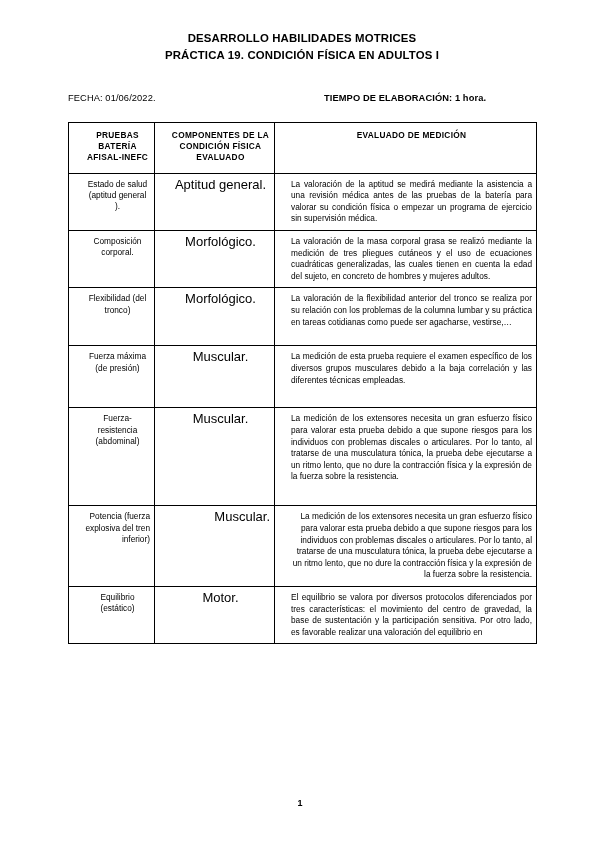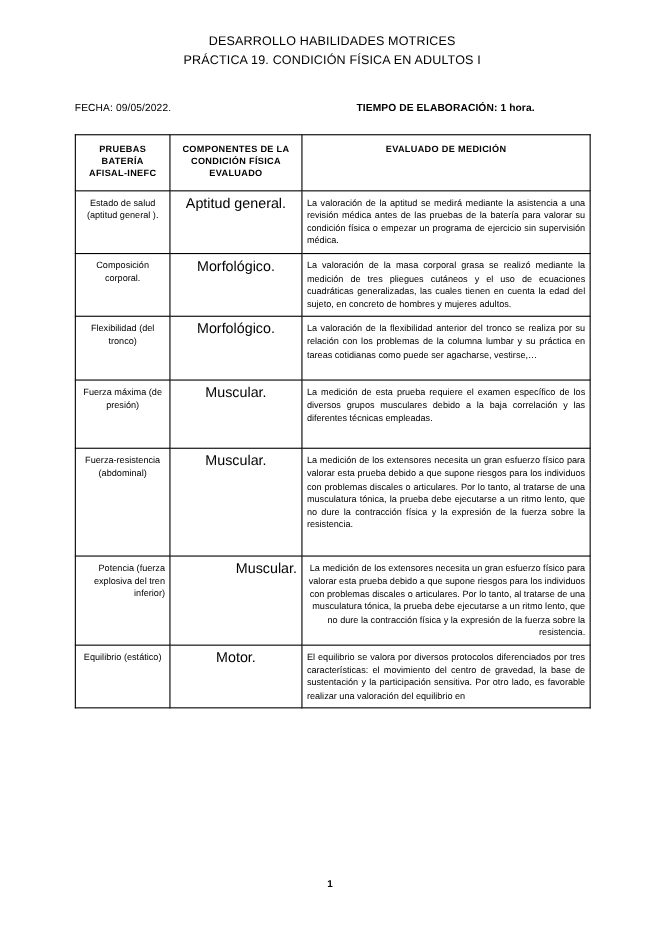--- a/index.html
+++ b/index.html
@@ -24,21 +24,21 @@
   .content {
     position: absolute;
     left: 68px;
     top: 30px;
     width: 468px;
   }
 
   
   .title-block {
     text-align: center;
-    font-weight: normal;
+    font-weight: bold;
     font-size: 11.4px;
     letter-spacing: 0.15px;
     line-height: 17px;
   }
   .title-line-1 { display: block; }
   .title-line-2 { display: block; }
 
   
   .meta-row {
     display: flex;
@@ -67,21 +67,21 @@
   }
   table.afisal {
     border-collapse: collapse;
     width: 468px;
     table-layout: fixed;
   }
   table.afisal th,
   table.afisal td {
     border: 1px solid #000000;
     vertical-align: top;
-    padding: 5px 4px 5px 4px;
+    padding: 5px 4px 5px 16px;
     box-sizing: border-box;
   }
   table.afisal th {
     text-align: center;
     font-size: 8.3px;
     font-weight: bold;
     line-height: 11.2px;
     letter-spacing: 0.3px;
     padding-top: 7px;
     padding-bottom: 9px;
@@ -136,21 +136,21 @@
 
 <div class="page">
   <div class="content">
 
     <div class="title-block">
       <span class="title-line-1">DESARROLLO HABILIDADES MOTRICES</span>
       <span class="title-line-2">PRÁCTICA 19.  CONDICIÓN FÍSICA EN ADULTOS I</span>
     </div>
 
     <div class="meta-row">
-      <div class="meta-left">FECHA: 09/05/2022.</div>
+      <div class="meta-left">FECHA: 01/06/2022.</div>
       <div class="meta-right">TIEMPO DE ELABORACIÓN: 1 hora.</div>
     </div>
 
 
     <div class="table-wrap">
       <table class="afisal">
         <colgroup>
           <col class="c-prueba">
           <col class="c-comp">
           <col class="c-proto">

